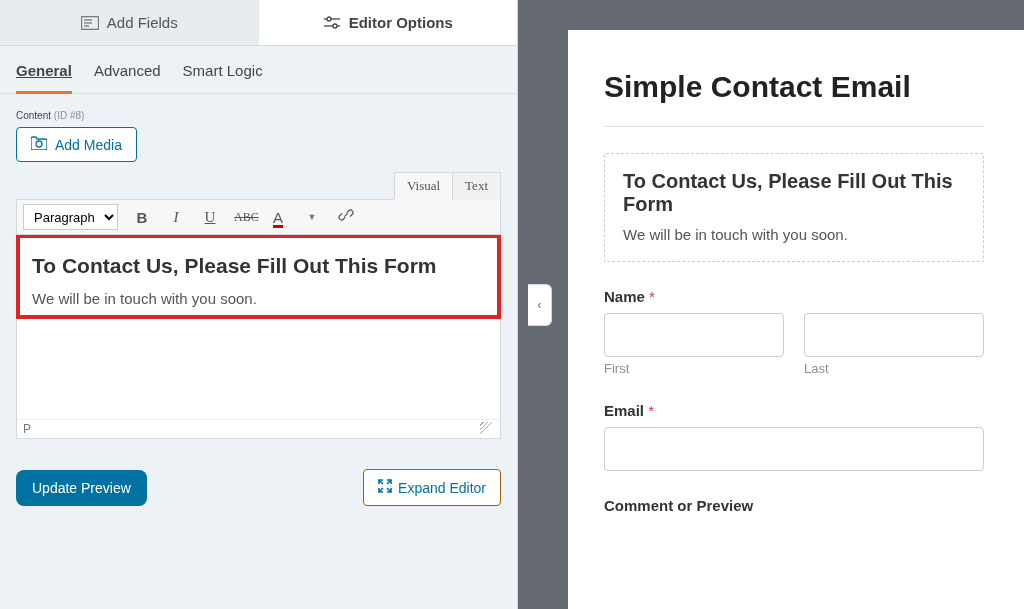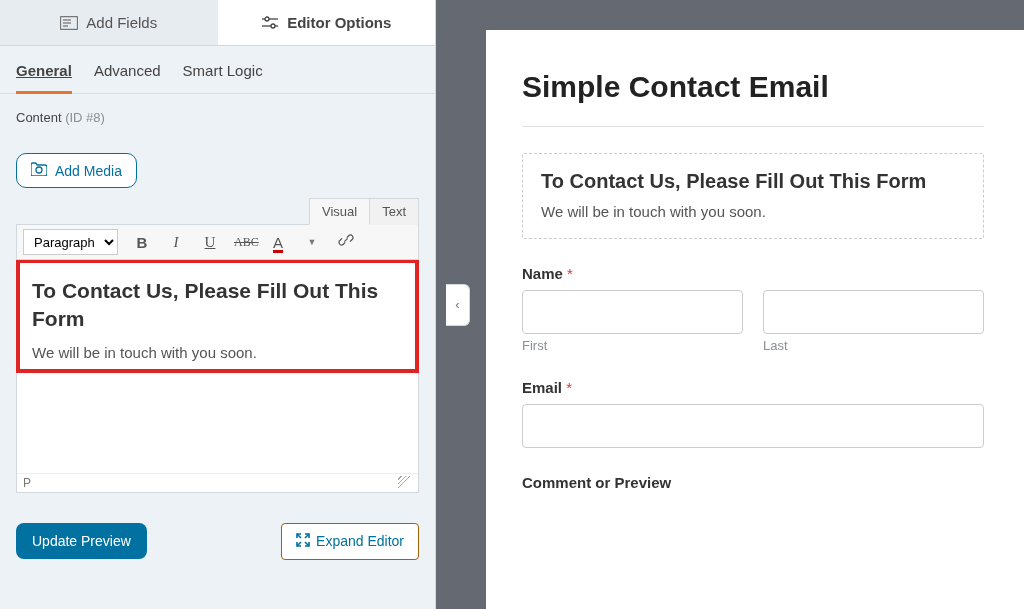--- a/index.html
+++ b/index.html
@@ -11,21 +11,21 @@
     width: 1024px;
     height: 609px;
     overflow: hidden;
   }
   .app {
     display: flex;
     height: 100%;
   }
   
   .left {
-    width: 436px;
+    width: 518px;
     background: #edf2f7;
     border-right: 1px solid #d2d8de;
     display: flex;
     flex-direction: column;
     position: relative;
   }
   .top-tabs {
     display: flex;
     border-bottom: 1px solid #d2d8de;
   }
@@ -63,43 +63,44 @@
   .sub-tab.active {
     font-weight: 600;
     border-bottom: 3px solid #e27730;
     margin-bottom: -1px;
     text-decoration: underline;
   }
   .content-wrap {
     padding: 16px;
   }
   .content-label {
-    font-size: 13px;
+    font-size: 10px;
     color: #444;
-    margin-bottom: 28px;
+    margin-bottom: 6px;
   }
   .content-label .idtxt { color: #8a8f94; }
   .add-media-btn {
     display: inline-flex;
     align-items: center;
     gap: 8px;
     border: 1px solid #0071a1;
     color: #0071a1;
     background: #fff;
     padding: 8px 14px;
-    border-radius: 10px;
+    border-radius: 4px;
     font-size: 14px;
     cursor: pointer;
     margin-bottom: 10px;
   }
   .editor-tabs {
     display: flex;
     justify-content: flex-end;
     gap: 0;
     margin-bottom: -1px;
+    font-family: Liberation Serif, serif;
   }
   .editor-tab {
     padding: 5px 12px;
     font-size: 13px;
     color: #555;
     background: #f1f1f1;
     border: 1px solid #d2d8de;
     border-bottom: none;
     cursor: pointer;
   }

